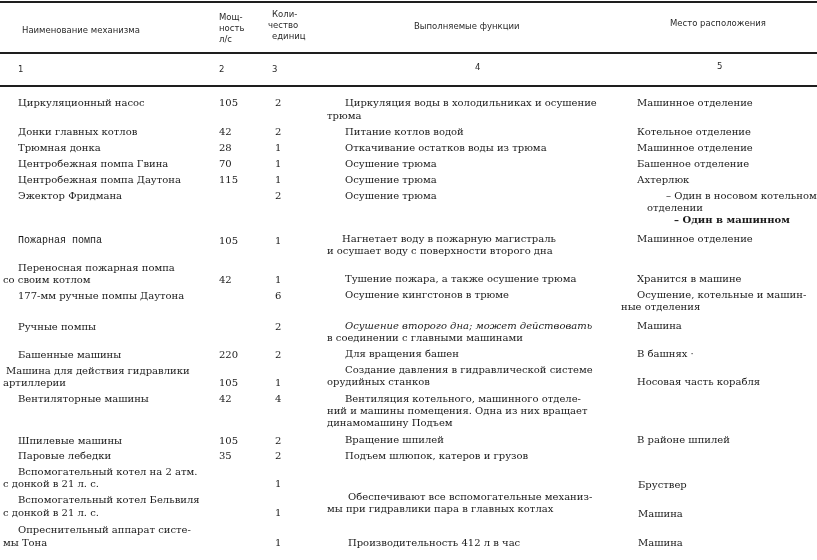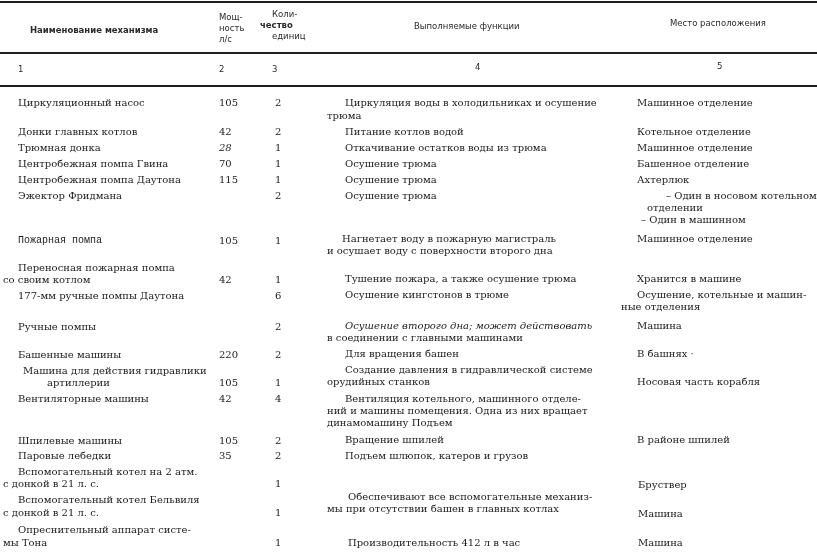--- a/index.html
+++ b/index.html
@@ -12,26 +12,26 @@
   .num { font-size:10px; }
 </style>
 </head>
 <body>
 
 <div class="hr" style="top:1px;"></div>
 <div class="hr" style="top:52px;"></div>
 <div class="hr" style="top:85px;"></div>
 
 <div>
-  <div class="t hd" style="left:30px;top:25px;font-weight:bold;">Наименование механизма</div>
+  <div class="t hd" style="left:22px;top:25px;">Наименование механизма</div>
   <div class="t hd" style="left:219px;top:12px;">Мощ-</div>
   <div class="t hd" style="left:219px;top:23px;">ность</div>
   <div class="t hd" style="left:219px;top:34px;">л/с</div>
   <div class="t hd" style="left:272px;top:9px;">Коли-</div>
-  <div class="t hd" style="left:260px;top:20px;font-weight:bold;">чество</div>
+  <div class="t hd" style="left:268px;top:20px;">чество</div>
   <div class="t hd" style="left:272px;top:31px;">единиц</div>
   <div class="t hd" style="left:414px;top:21px;">Выполняемые функции</div>
   <div class="t hd" style="left:670px;top:18px;">Место расположения</div>
 </div>
 
 <div>
   <div class="t hd" style="left:18px;top:64px;">1</div>
   <div class="t hd" style="left:219px;top:64px;">2</div>
   <div class="t hd" style="left:272px;top:64px;">3</div>
   <div class="t hd" style="left:475px;top:62px;">4</div>
@@ -52,21 +52,21 @@
   <div>
     <div class="t bd" style="left:18px;top:126px;">Донки главных котлов</div>
     <div class="t bd num" style="left:219px;top:126px;">42</div>
     <div class="t bd num" style="left:275px;top:126px;">2</div>
     <div class="t bd" style="left:345px;top:126px;">Питание котлов водой</div>
     <div class="t bd" style="left:637px;top:126px;">Котельное отделение</div>
   </div>
 
   <div>
     <div class="t bd" style="left:18px;top:142px;">Трюмная донка</div>
-    <div class="t bd num" style="left:219px;top:142px;font-style:italic;">28</div>
+    <div class="t bd num" style="left:219px;top:142px;">28</div>
     <div class="t bd num" style="left:275px;top:142px;">1</div>
     <div class="t bd" style="left:345px;top:142px;">Откачивание остатков воды из трюма</div>
     <div class="t bd" style="left:637px;top:142px;">Машинное отделение</div>
   </div>
 
   <div>
     <div class="t bd" style="left:18px;top:158px;">Центробежная помпа Гвина</div>
     <div class="t bd num" style="left:219px;top:158px;">70</div>
     <div class="t bd num" style="left:275px;top:158px;">1</div>
     <div class="t bd" style="left:345px;top:158px;">Осушение трюма</div>
@@ -80,21 +80,21 @@
     <div class="t bd" style="left:345px;top:174px;">Осушение трюма</div>
     <div class="t bd" style="left:637px;top:174px;">Ахтерлюк</div>
   </div>
 
   <div>
     <div class="t bd" style="left:18px;top:190px;">Эжектор Фридмана</div>
     <div class="t bd num" style="left:275px;top:190px;">2</div>
     <div class="t bd" style="left:345px;top:190px;">Осушение трюма</div>
     <div class="t bd" style="left:666px;top:190px;">– Один в носовом котельном</div>
     <div class="t bd" style="left:647px;top:202px;">отделении</div>
-    <div class="t bd" style="left:641px;top:214px;">– Один в машинном</div>
+    <div class="t bd" style="left:674px;top:214px;font-weight:bold;">– Один в машинном</div>
   </div>
 
   <div>
     <div class="t bd" style="left:18px;top:235px;font-family:Liberation Mono, monospace;">Пожарная помпа</div>
     <div class="t bd num" style="left:219px;top:235px;">105</div>
     <div class="t bd num" style="left:275px;top:235px;">1</div>
     <div class="t bd" style="left:342px;top:233px;">Нагнетает воду в пожарную магистраль</div>
     <div class="t bd" style="left:327px;top:245px;">и осушает воду с поверхности второго дна</div>
     <div class="t bd" style="left:637px;top:233px;">Машинное отделение</div>
   </div>
@@ -126,22 +126,22 @@
 
   <div>
     <div class="t bd" style="left:18px;top:349px;">Башенные машины</div>
     <div class="t bd num" style="left:219px;top:349px;">220</div>
     <div class="t bd num" style="left:275px;top:349px;">2</div>
     <div class="t bd" style="left:345px;top:348px;">Для вращения башен</div>
     <div class="t bd" style="left:637px;top:348px;">В башнях ·</div>
   </div>
 
   <div>
-    <div class="t bd" style="left:23px;top:365px;">Машина для действия гидравлики</div>
-    <div class="t bd" style="left:3px;top:377px;margin-left:44px;">артиллерии</div>
+    <div class="t bd" style="left:6px;top:365px;">Машина для действия гидравлики</div>
+    <div class="t bd" style="left:3px;top:377px;">артиллерии</div>
     <div class="t bd num" style="left:219px;top:377px;">105</div>
     <div class="t bd num" style="left:275px;top:377px;">1</div>
     <div class="t bd" style="left:345px;top:364px;">Создание давления в гидравлической системе</div>
     <div class="t bd" style="left:327px;top:376px;">орудийных станков</div>
     <div class="t bd" style="left:637px;top:376px;">Носовая часть корабля</div>
   </div>
 
   <div>
     <div class="t bd" style="left:18px;top:393px;">Вентиляторные машины</div>
     <div class="t bd num" style="left:219px;top:393px;">42</div>
@@ -168,21 +168,21 @@
 
   <div>
     <div class="t bd" style="left:18px;top:466px;">Вспомогательный котел на 2 атм.</div>
     <div class="t bd" style="left:3px;top:478px;">с донкой в 21 л. с.</div>
     <div class="t bd num" style="left:275px;top:478px;">1</div>
     <div class="t bd" style="left:638px;top:479px;">Бруствер</div>
   </div>
 
   <div>
     <div class="t bd" style="left:348px;top:491px;">Обеспечивают все вспомогательные механиз-</div>
-    <div class="t bd" style="left:327px;top:503px;">мы при отсутствии башен в главных котлах</div>
+    <div class="t bd" style="left:327px;top:503px;">мы при гидравлики пара в главных котлах</div>
   </div>
 
   <div>
     <div class="t bd" style="left:18px;top:494px;">Вспомогательный котел Бельвиля</div>
     <div class="t bd" style="left:3px;top:507px;">с донкой в 21 л. с.</div>
     <div class="t bd num" style="left:275px;top:507px;">1</div>
     <div class="t bd" style="left:638px;top:508px;">Машина</div>
   </div>
 
   <div>

